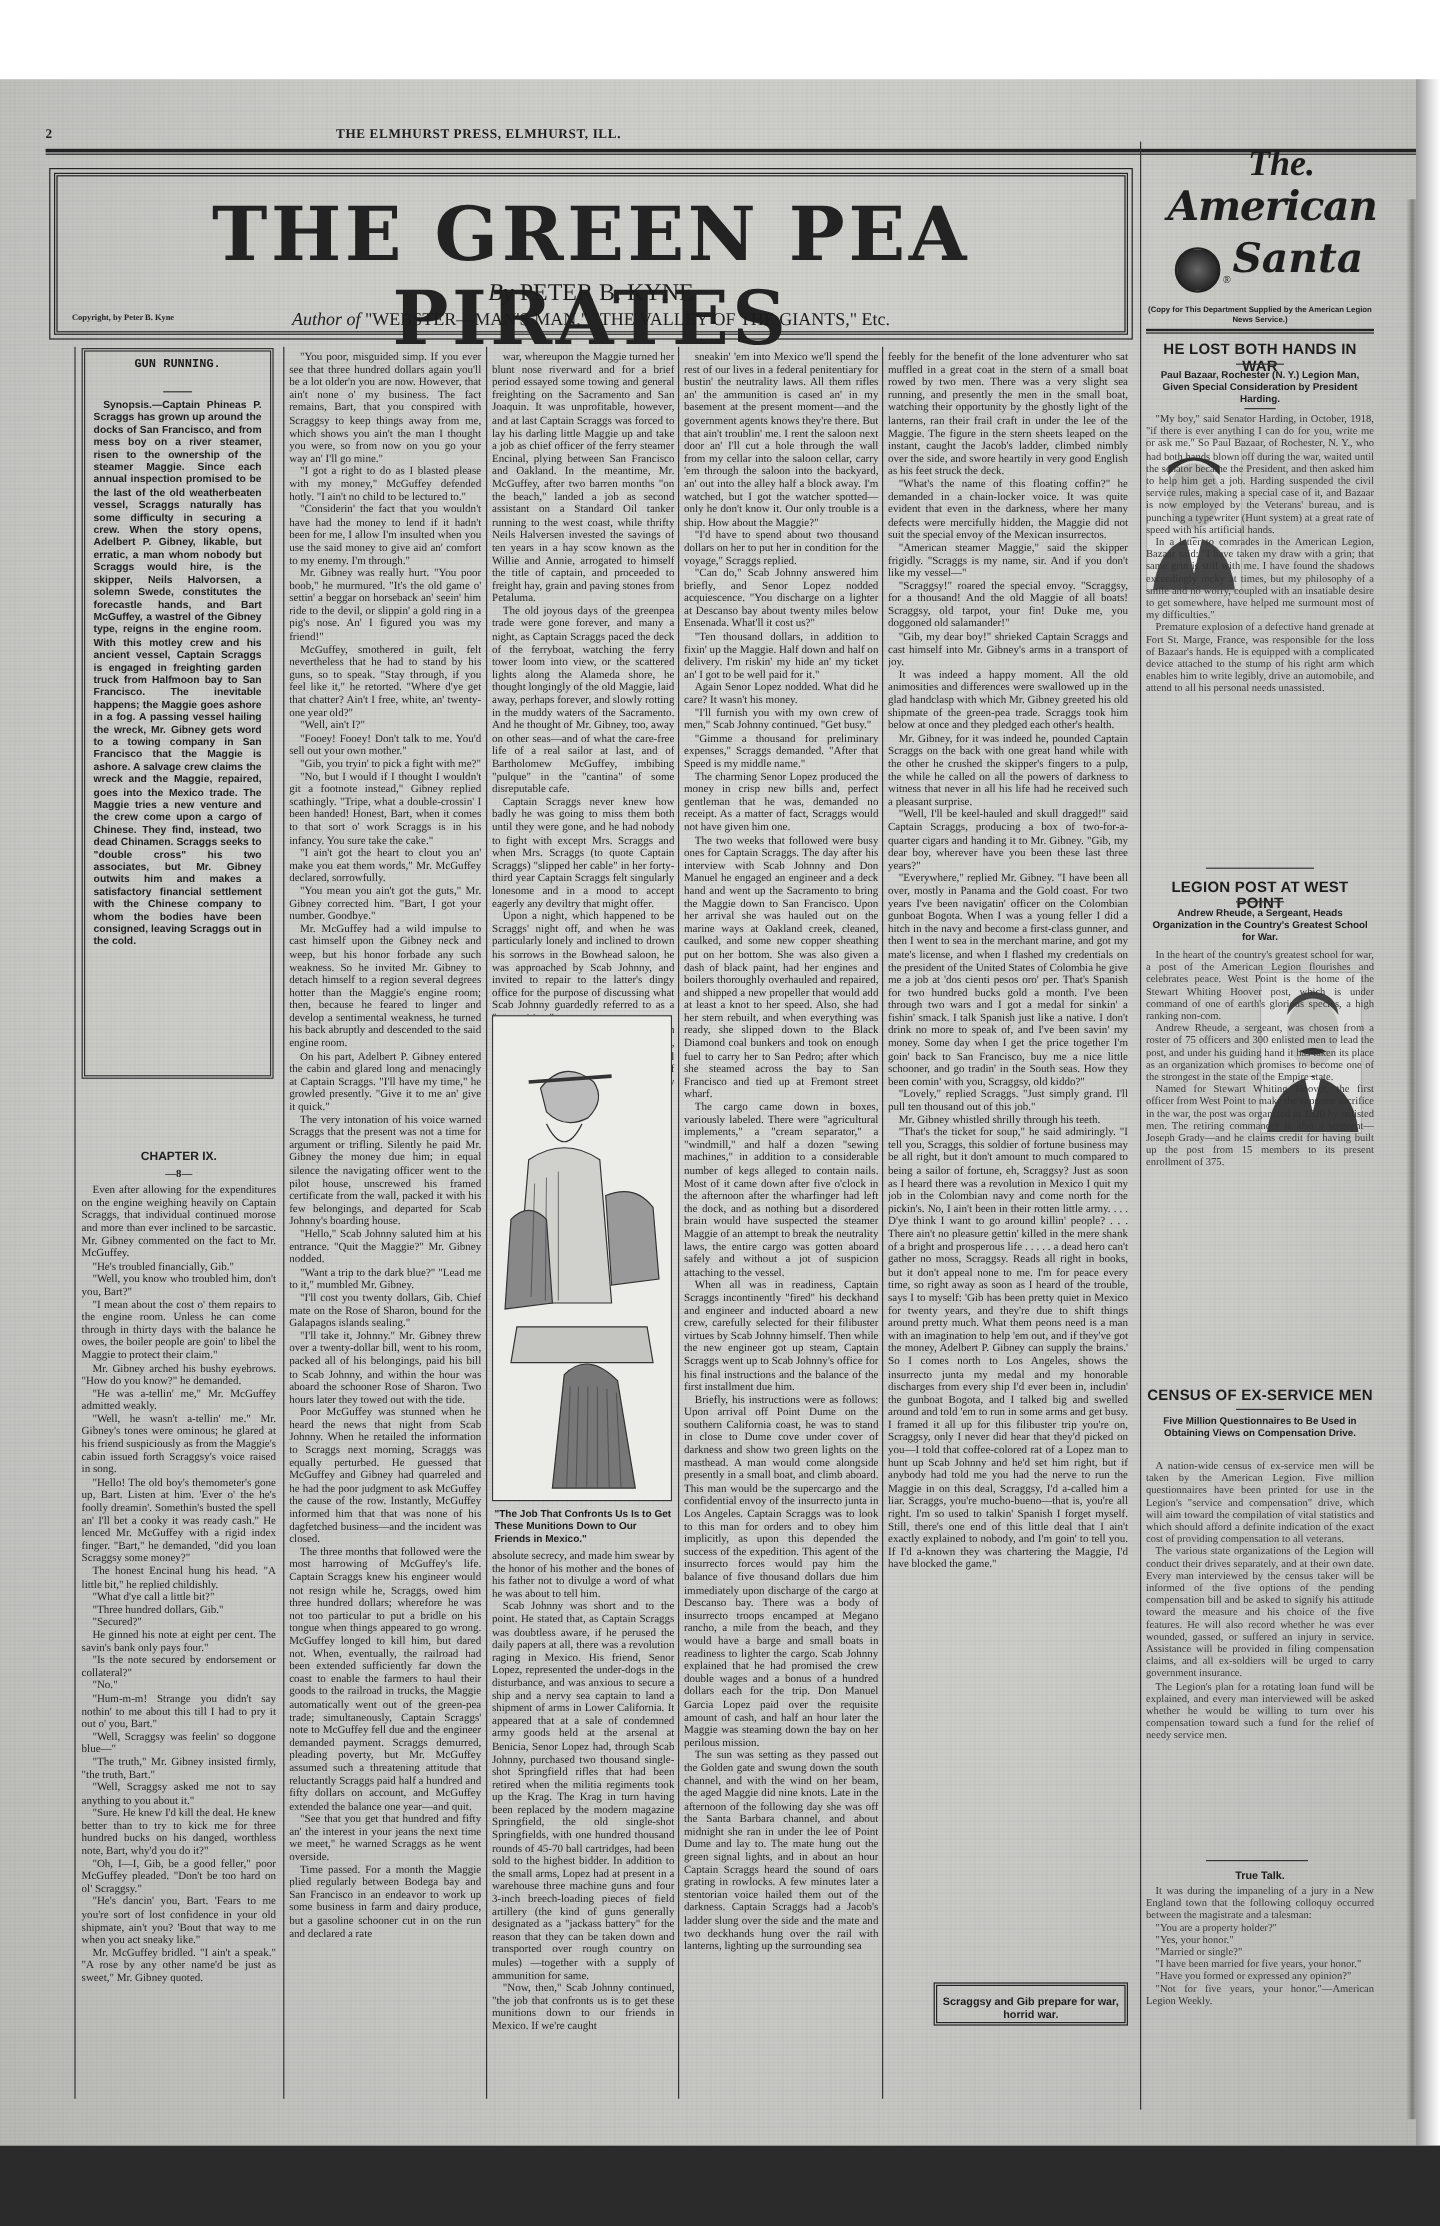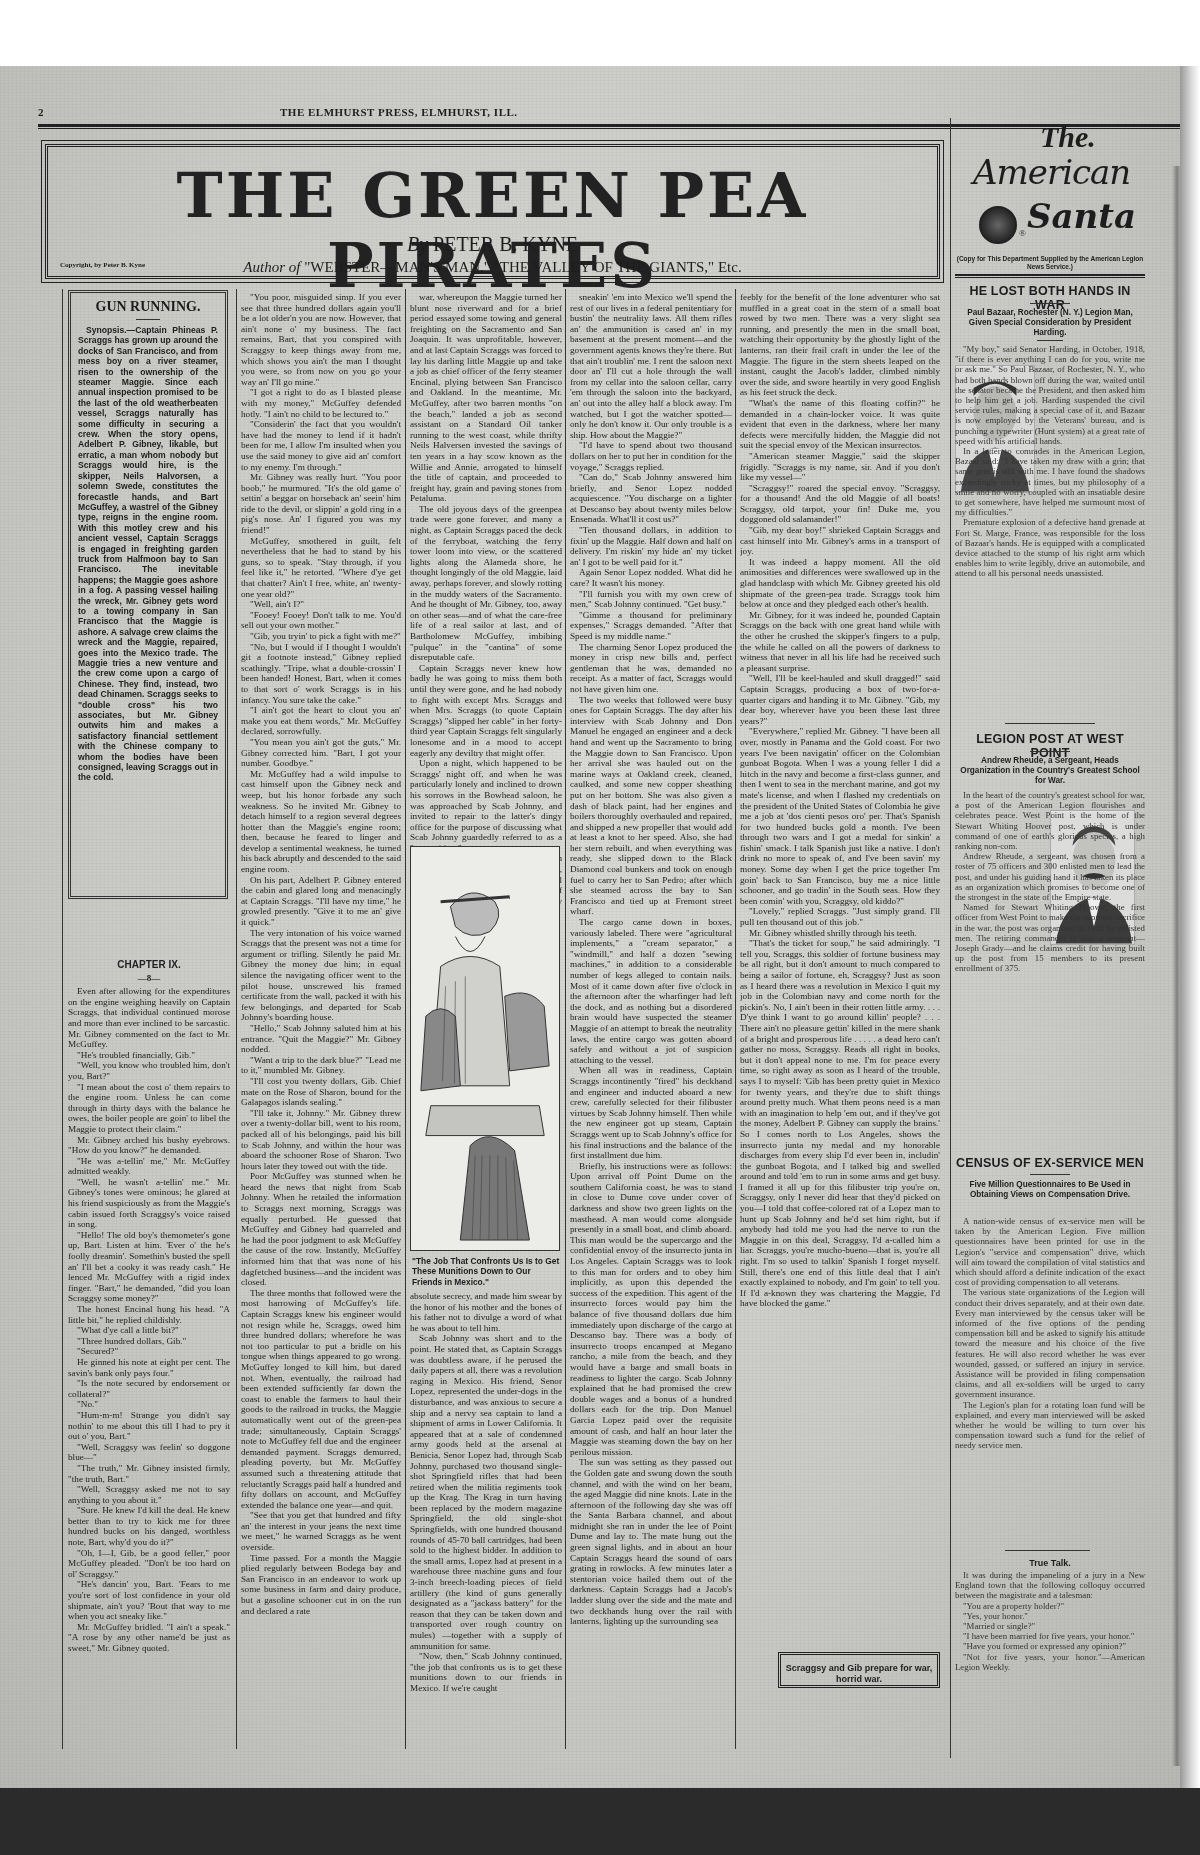--- a/index.html
+++ b/index.html
@@ -48,21 +48,21 @@
 
   .col { position: absolute; font-size: 9.2px; line-height: 10.6px; text-align: justify; overflow: hidden; color: #222; }
   .col p { text-indent: 9px; margin-bottom: 0; }
   .col-rule { position: absolute; width: 1px; background: #333; }
 
   
   .synopsis {
     position: absolute; left: 68px; top: 290px; width: 160px; height: 605px;
     border: 3px double #333; padding: 6px 7px;
   }
-  .synopsis h3 { font-family: Liberation Serif, serif; font-size: 14px; text-align: center; margin-bottom: 4px; }
+  .synopsis h3 { font-family: Liberation Mono, monospace; font-size: 10px; text-align: center; margin-bottom: 16px; }
   .synopsis .dash { width: 24px; height: 1px; background: #333; margin: 3px auto 5px; }
   .synopsis .body { font-family: "Liberation Sans", sans-serif; font-weight: bold; font-size: 8.6px; line-height: 10.4px; text-align: justify; text-indent: 8px; }
 
   .chapter { font-family: "Liberation Sans", sans-serif; font-weight: bold; text-align: center; font-size: 10px; margin: 6px 0 2px; }
   .chapter-mark { text-align: center; font-size: 9px; font-weight: bold; margin-bottom: 3px; }
 
   
   .illustration {
     position: absolute; left: 410px; top: 848px; width: 150px; height: 405px;
     border: 1px solid #333; background: #e9e9e6; overflow: hidden;
@@ -74,21 +74,21 @@
     position: absolute; left: 778px; top: 1652px; width: 162px; height: 36px;
     border: 3px double #222; font-family: "Liberation Sans", sans-serif; font-weight: bold;
     font-size: 9px; text-align: center; padding-top: 8px; line-height: 11px;
   }
   .to-be-continued { position: absolute; left: 800px; top: 1700px; width: 120px; text-align: center; font-size: 8px; font-weight: bold; }
 
   
   .legion { position: absolute; left: 955px; top: 110px; width: 225px; height: 1680px; }
   .legion-logo { position: absolute; left: 0; top: 0; width: 190px; height: 135px; }
   .legion-logo .the { position: absolute; left: 85px; top: 10px; font-family: Liberation Serif, serif; font-style: italic; font-weight: bold; font-size: 30px; }
-  .legion-logo .american { position: absolute; left: 18px; top: 42px; font-family: "DejaVu Serif", serif; font-style: italic; font-weight: normal; font-size: 34px; letter-spacing: -1px; }
+  .legion-logo .american { position: absolute; left: 18px; top: 42px; font-family: "DejaVu Serif", serif; font-style: italic; font-weight: bold; font-size: 34px; letter-spacing: -1px; }
   .legion-logo .legion-word { position: absolute; left: 72px; top: 86px; font-family: "DejaVu Serif", serif; font-style: italic; font-weight: bold; font-size: 34px; }
   .legion-logo .seal { position: absolute; left: 24px; top: 96px; width: 38px; height: 38px; border-radius: 50%; background: radial-gradient(circle, #666 0%, #333 55%, #111 100%); border: 2px solid #222; }
   .legion-logo .reg { position: absolute; left: 64px; top: 118px; font-size: 9px; }
   .legion-credit { position: absolute; left: 0; top: 145px; width: 190px; font-family: "Liberation Sans", sans-serif; font-weight: bold; font-size: 6.5px; text-align: center; line-height: 8px; }
   .legion-rule { position: absolute; left: 0; width: 190px; border-top: 2px solid #222; border-bottom: 1px solid #222; height: 4px; }
   .legion-h { position: absolute; left: 0; width: 190px; text-align: center; font-family: "Liberation Sans", sans-serif; font-weight: bold; font-size: 12.5px; letter-spacing: 0.2px; }
   .legion-sub { position: absolute; left: 0; width: 190px; text-align: center; font-family: "Liberation Sans", sans-serif; font-weight: bold; font-size: 8.2px; line-height: 10px; }
   .legion-shortrule { position: absolute; left: 75px; width: 40px; height: 1px; background: #333; }
   .legion-body { position: absolute; left: 0; width: 190px; font-size: 8.8px; line-height: 10.2px; text-align: justify; overflow: hidden; color: #333; }
   .legion-body p { text-indent: 8px; }

